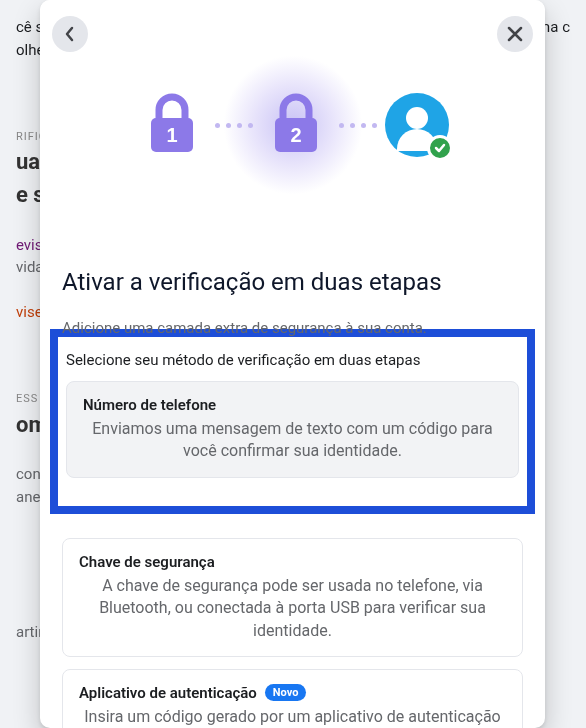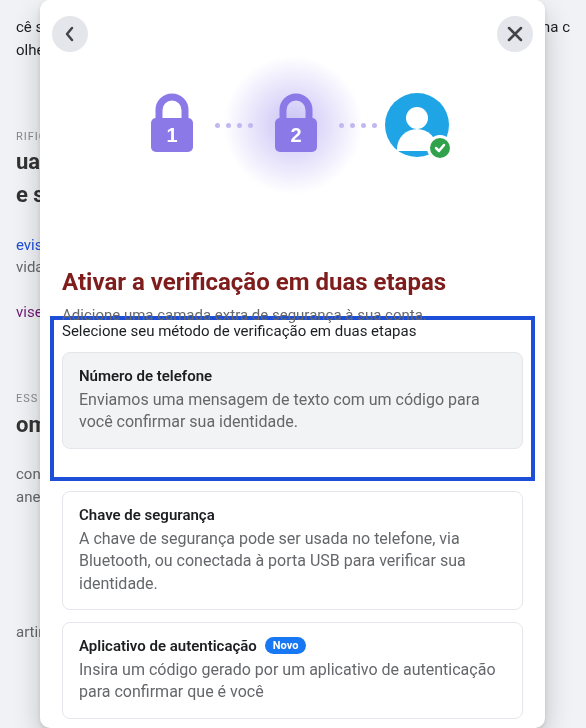--- a/index.html
+++ b/index.html
@@ -130,46 +130,47 @@
       justify-content: center;
       color: #fff;
       font-size: 14px;
       z-index: 2;
     }
     .modal-body {
       padding: 18px 22px;
     }
     .title {
       font-size: 24px;
-      font-weight: 700;
-      color: #7f1d1d;
-      margin-bottom: 10px;
+      font-weight: 400;
+      color: #0f172a;
+      margin-bottom: 23px;
     }
     .subtitle {
       font-size: 15px;
       color: #65676b;
       margin-bottom: 6px;
     }
     .section-label {
       font-size: 15px;
       color: #1c1e21;
       margin-bottom: 12px;
     }
     .highlight-box {
-      border: 4px solid #1d4ed8;
-      padding: 2px 8px 16px 8px;
-      margin: -14px -12px 10px -12px;
+      border: 8px solid #1d4ed8;
+      padding: 14px 8px 16px 8px;
+      margin: -14px -12px 24px -12px;
     }
     .option-card {
       background: #f2f3f5;
       border: 1px solid #e4e6eb;
       border-radius: 8px;
       padding: 14px 16px;
       margin-bottom: 12px;
       cursor: pointer;
+      text-align: center;
     }
     .option-card.plain {
       background: #fff;
     }
     .option-title {
       font-size: 15px;
       font-weight: 600;
       color: #1c1e21;
       margin-bottom: 4px;
       display: flex;
@@ -205,23 +206,23 @@
       <span class="bg-frag">uma c</span>
     </div>
   </div>
   <br><br><br>
   <div style="font-size:11px; color:#888; letter-spacing:1px;">
     <span>RIFIC</span>
   </div>
   <div class="bg-title">ua</div>
   <div class="bg-title">e s</div>
   <br>
-  <span class="bg-frag" style="color:#1d4ed8">evis</span><br>
+  <span class="bg-frag" style="color:#701a75">evis</span><br>
   <span class="bg-frag" style="color:#65676b">vida</span><br><br>
-  <span style="color:#701a75">vise</span>
+  <span style="color:#c2410c">vise</span>
   <br><br><br><br>
   <div style="font-size:11px; color:#888; letter-spacing:1px;">
     <span>ESS</span>
   </div>
   <div class="bg-title">om</div>
   <br>
   <span class="bg-frag" style="color:#65676b">cont</span><br>
   <span class="bg-frag" style="color:#65676b">aneir</span>
   <br><br><br><br><br><br>
   <span class="bg-frag" style="color:#65676b">artim</span>

